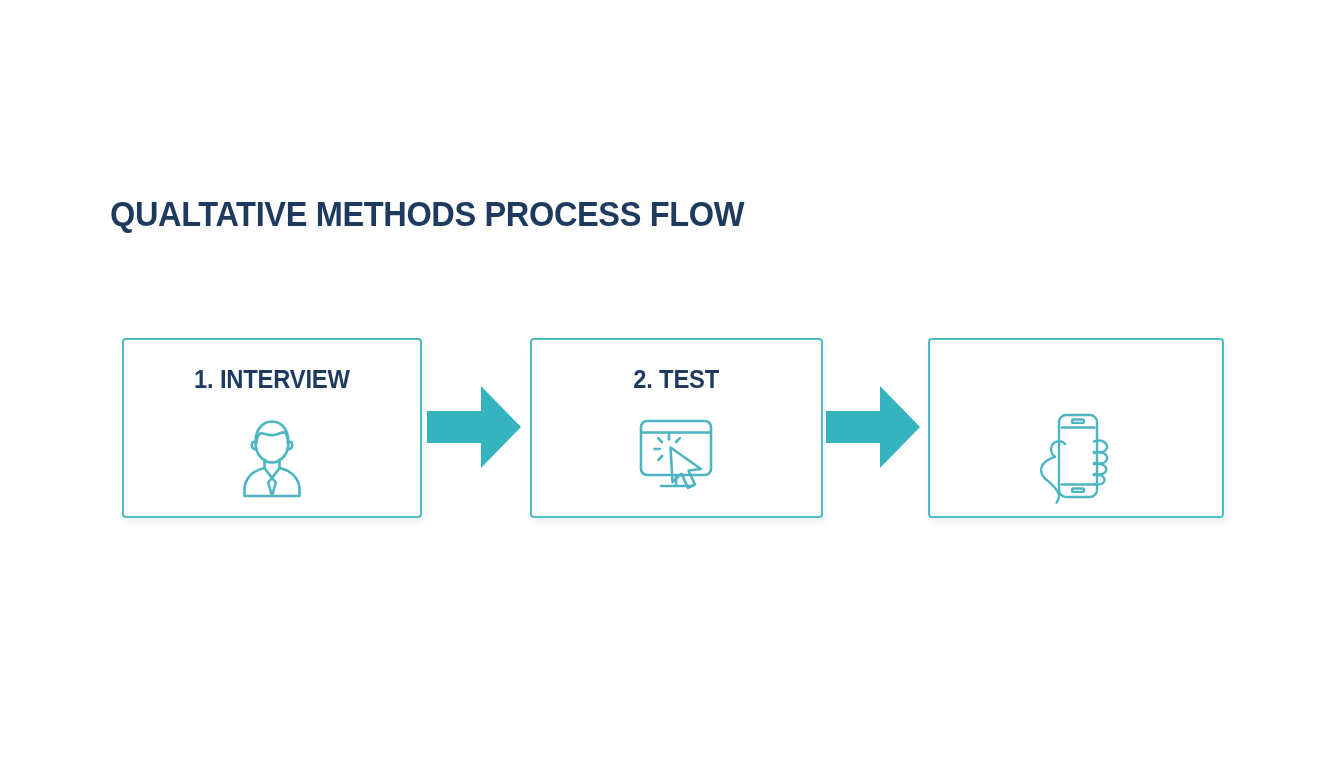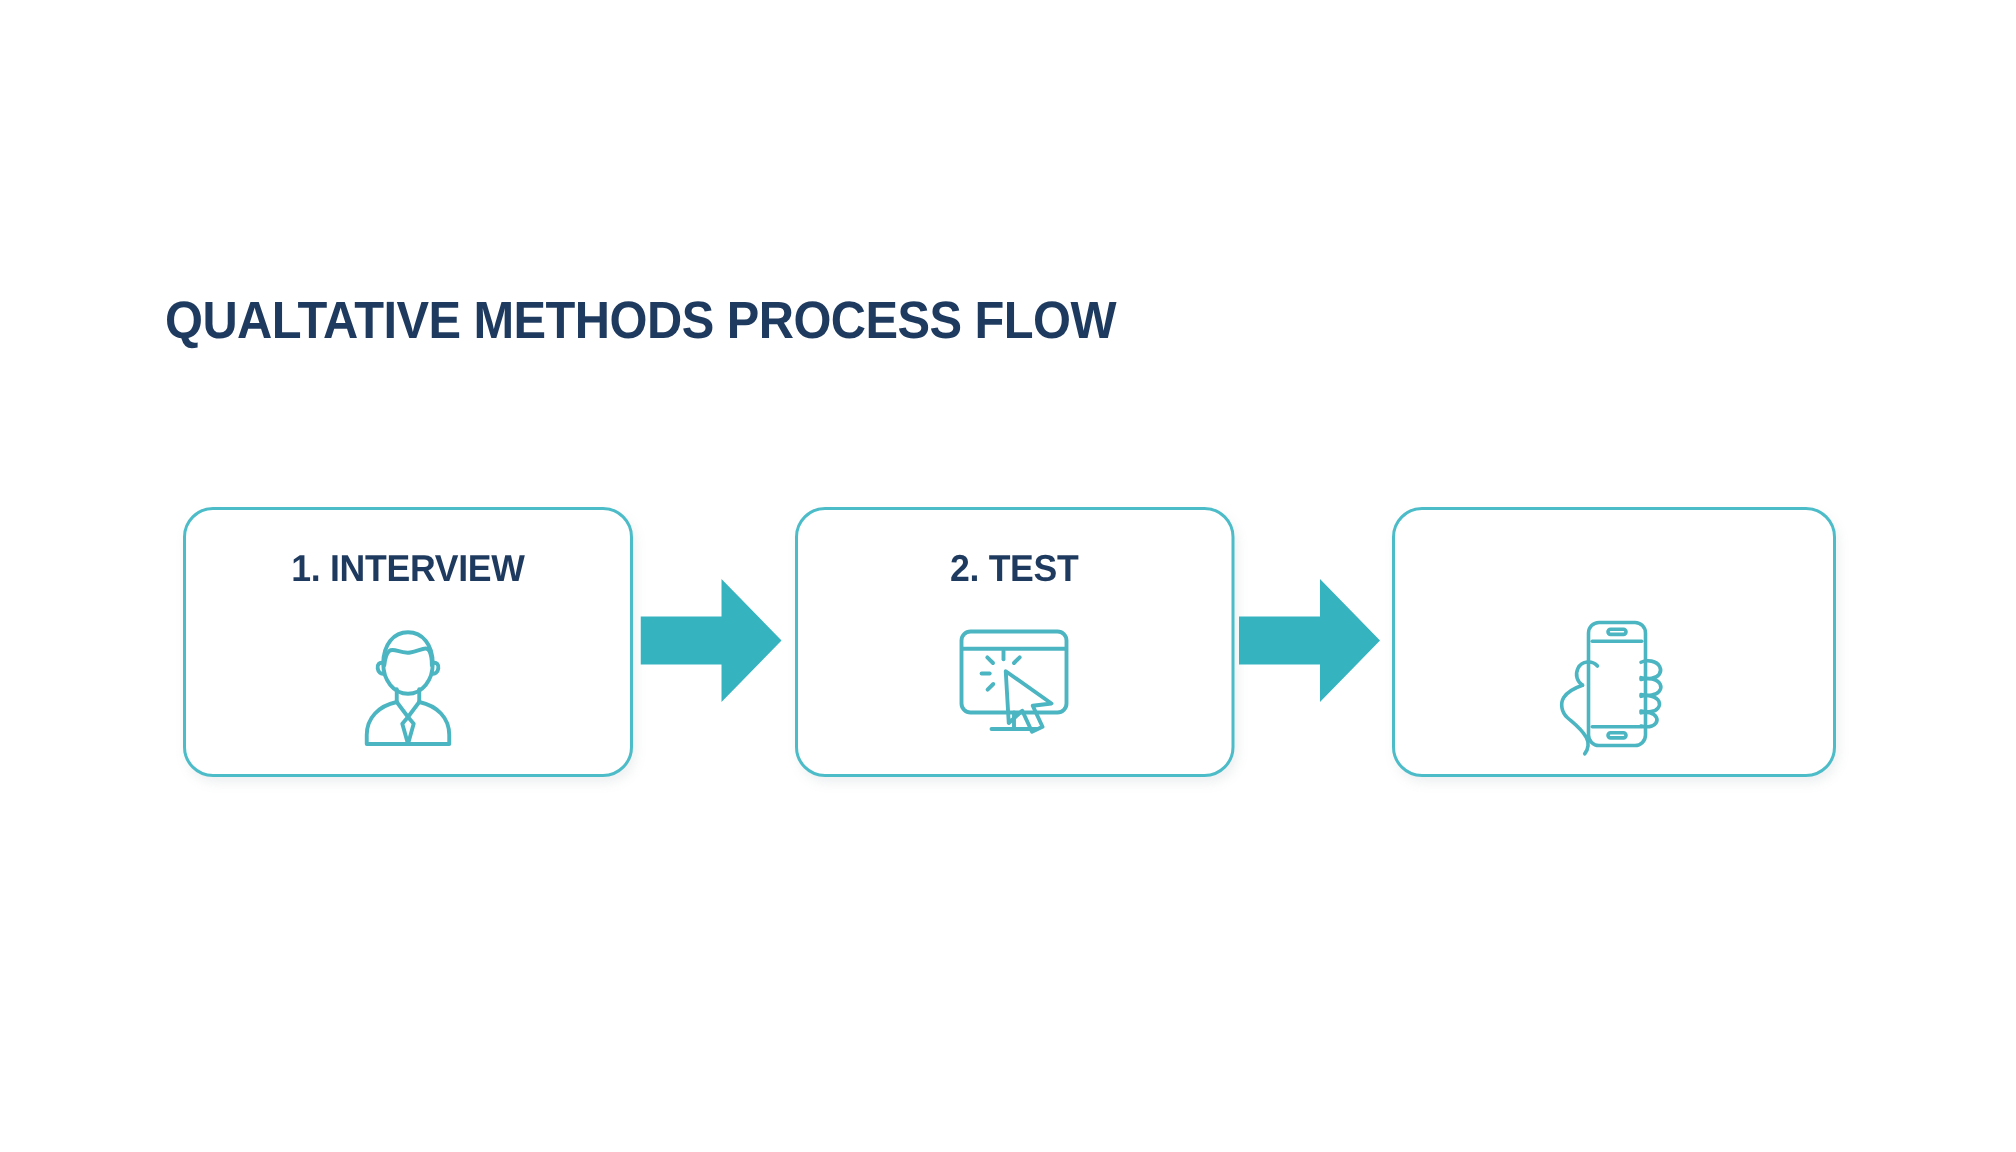--- a/index.html
+++ b/index.html
@@ -51,21 +51,21 @@
     height: 180px;
   }
 
   .step-card {
     position: absolute;
     top: 0;
     height: 180px;
     box-sizing: border-box;
     background: #ffffff;
     border: 2.4px solid #4cbcc8;
-    border-radius: 20px;
+    border-radius: 4px;
     box-shadow: 2px 4px 7px rgba(120, 140, 150, 0.13);
   }
   .step-card.card-1 { left: 0px;   width: 300px; }
   .step-card.card-2 { left: 408px; width: 293px; text-decoration: underline; }
   .step-card.card-3 { left: 806px; width: 296px; }
 
   .step-label {
     position: absolute;
     left: 0;
     right: 0;

